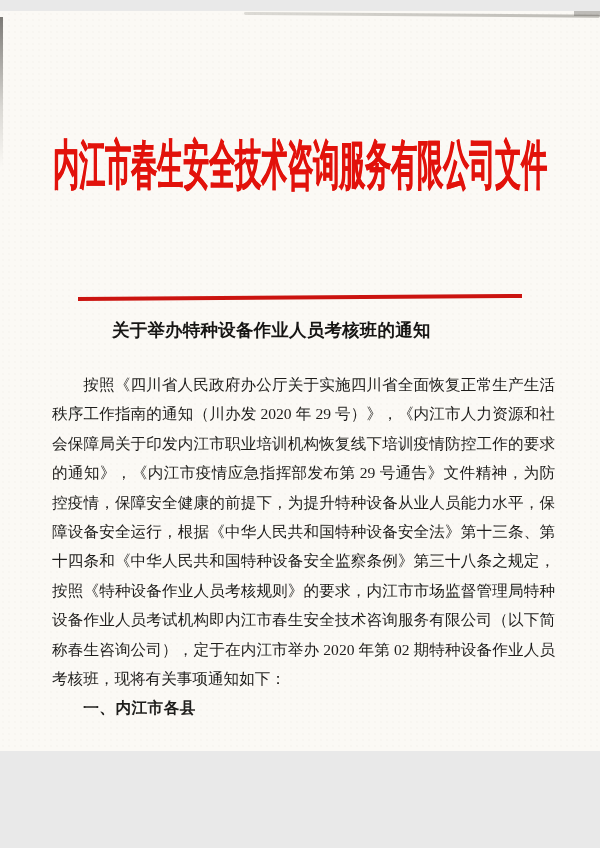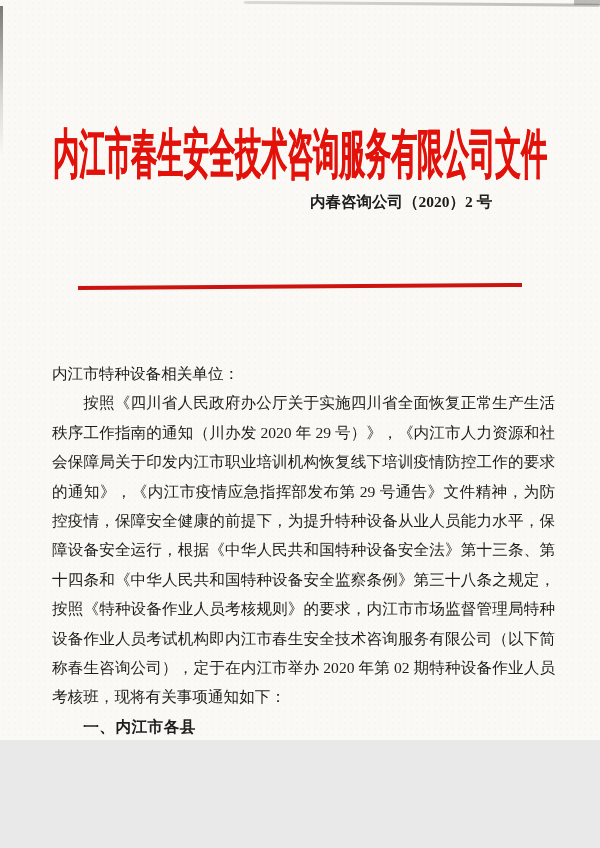--- a/index.html
+++ b/index.html
@@ -1,20 +1,20 @@
 <!DOCTYPE html>
 <html><head>
 <meta charset="utf-8">
 <style>
   html, body { margin: 0; padding: 0; background: #e9e9e9; }
   .page {
     position: relative;
     width: 600px;
     height: 740px;
-    margin: 0 auto;
+    margin: 11px auto;
     background-color: #fbf9f5;
     background-image: radial-gradient(rgba(90,80,60,0.018) 1px, transparent 1px);
     background-size: 6px 6px;
     overflow: hidden;
     font-family: "Liberation Serif", serif;
   }
 
   
   .artifact-top {
     position: absolute;
@@ -108,24 +108,23 @@
 <body>
 
 <div class="page">
 
   <div class="artifact-top"></div>
   <div class="artifact-top-corner"></div>
   <div class="artifact-left"></div>
 
   <div class="org-title">内江市春生安全技术咨询服务有限公司文件</div>
 
-  <div class="doc-number">内春咨询公司（2020）2 号</div>
 
   <div class="red-line"></div>
 
+  <div class="doc-title">关于举办特种设备作业人员考核班的通知</div>
 
   <div class="body-text">
-    <p class="salutation">内江市特种设备相关单位：</p>
     <p class="para">按照《四川省人民政府办公厅关于实施四川省全面恢复正常生产生活秩序工作指南的通知（川办发 2020 年 29 号）》，《内江市人力资源和社会保障局关于印发内江市职业培训机构恢复线下培训疫情防控工作的要求的通知》，《内江市疫情应急指挥部发布第 29 号通告》文件精神，为防控疫情，保障安全健康的前提下，为提升特种设备从业人员能力水平，保障设备安全运行，根据《中华人民共和国特种设备安全法》第十三条、第十四条和《中华人民共和国特种设备安全监察条例》第三十八条之规定，按照《特种设备作业人员考核规则》的要求，内江市市场监督管理局特种设备作业人员考试机构即内江市春生安全技术咨询服务有限公司（以下简称春生咨询公司），定于在内江市举办 2020 年第 02 期特种设备作业人员考核班，现将有关事项通知如下：</p>
     <p class="section-heading">一、内江市各县</p>
   </div>
 
 </div>
 
 </body></html>

